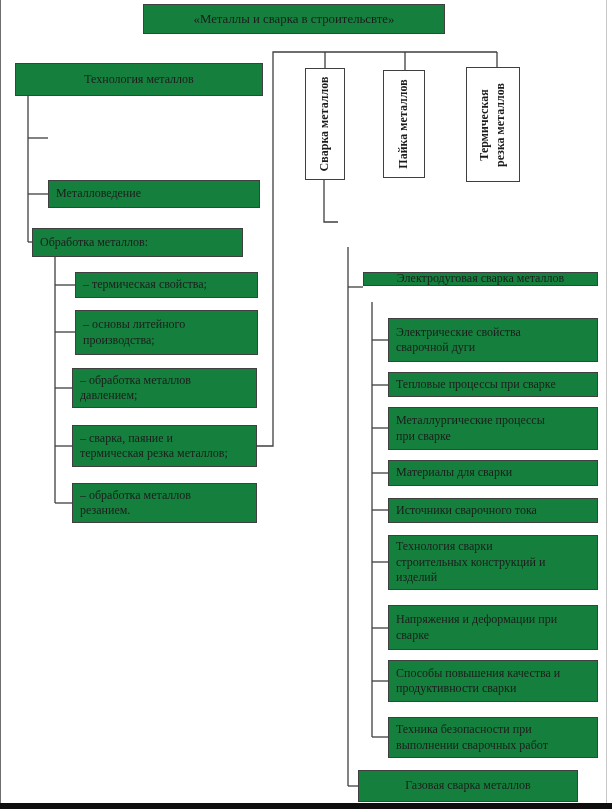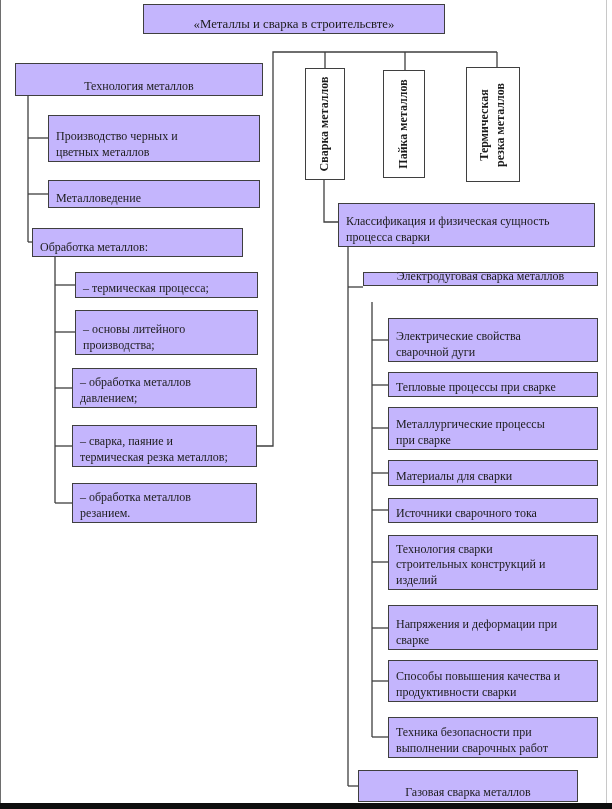--- a/index.html
+++ b/index.html
@@ -2,22 +2,22 @@
 <html><head>
 <meta charset="utf-8">
 <style>
   html,body{margin:0;padding:0;background:#ffffff;}
   #page{
     position:relative;width:612px;height:809px;background:#ffffff;overflow:hidden;
     font-family:"Liberation Serif","DejaVu Serif",serif;color:#1c1c1c;
   }
   svg.wires{position:absolute;left:0;top:0;pointer-events:none;}
   .box{
-    position:absolute;border:1.5px solid #3f3f3f;background:#c4b5fd;
-    display:flex;align-items:flex-end;box-sizing:border-box;
+    position:absolute;border:1.5px solid #3f3f3f;background:#15803d;
+    display:flex;align-items:center;box-sizing:border-box;
   }
   .box .txt{
     font-size:12px;line-height:1.28;white-space:pre-line;
     padding:1px 2px 1px 7px;
   }
   .box.center{justify-content:center;}
   .box.center .txt{text-align:center;padding:1px 3px;}
   .box.title .txt{font-size:12.8px;}
   .vbox{position:absolute;border:1.5px solid #3f3f3f;background:#fff;box-sizing:border-box;}
   .vbox .vtxt{
@@ -70,35 +70,31 @@
   </svg>
 
   <div class="box center title" style="left:143px;top:4px;width:302px;height:30px">
     <span class="txt">«Металлы и сварка в строительсвте»</span>
   </div>
 
   <div class="box center" style="left:15px;top:63px;width:248px;height:33px">
     <span class="txt">Технология металлов</span>
   </div>
 
-  <div class="box" style="left:48px;top:115px;width:212px;height:47px">
-    <span class="txt">Производство черных и
-цветных металлов</span>
-  </div>
 
   <div class="box" style="left:48px;top:180px;width:212px;height:28px">
     <span class="txt">Металловедение</span>
   </div>
 
   <div class="box" style="left:32px;top:228px;width:211px;height:29px">
     <span class="txt">Обработка металлов:</span>
   </div>
 
   <div class="box" style="left:75px;top:272px;width:183px;height:26px">
-    <span class="txt">– термическая процесса;</span>
+    <span class="txt">– термическая свойства;</span>
   </div>
 
   <div class="box" style="left:75px;top:310px;width:183px;height:45px">
     <span class="txt">– основы литейного
 производства;</span>
   </div>
 
   <div class="box" style="left:72px;top:368px;width:185px;height:40px">
     <span class="txt">– обработка металлов
 давлением;</span>
@@ -120,24 +116,20 @@
 
   <div class="vbox" style="left:383px;top:70px;width:42px;height:108px">
     <span class="vtxt" style="width:102px">Пайка металлов</span>
   </div>
 
   <div class="vbox" style="left:466px;top:67px;width:54px;height:115px">
     <span class="vtxt" style="width:110px">Термическая
 резка металлов</span>
   </div>
 
-  <div class="box" style="left:338px;top:203px;width:257px;height:44px">
-    <span class="txt">Классификация и физическая сущность
-процесса сварки</span>
-  </div>
 
   <div class="box center" style="left:363px;top:272px;width:235px;height:14px">
     <span class="txt">Электродуговая сварка металлов</span>
   </div>
 
   <div class="box" style="left:388px;top:318px;width:210px;height:44px">
     <span class="txt">Электрические свойства
 сварочной дуги</span>
   </div>
 

